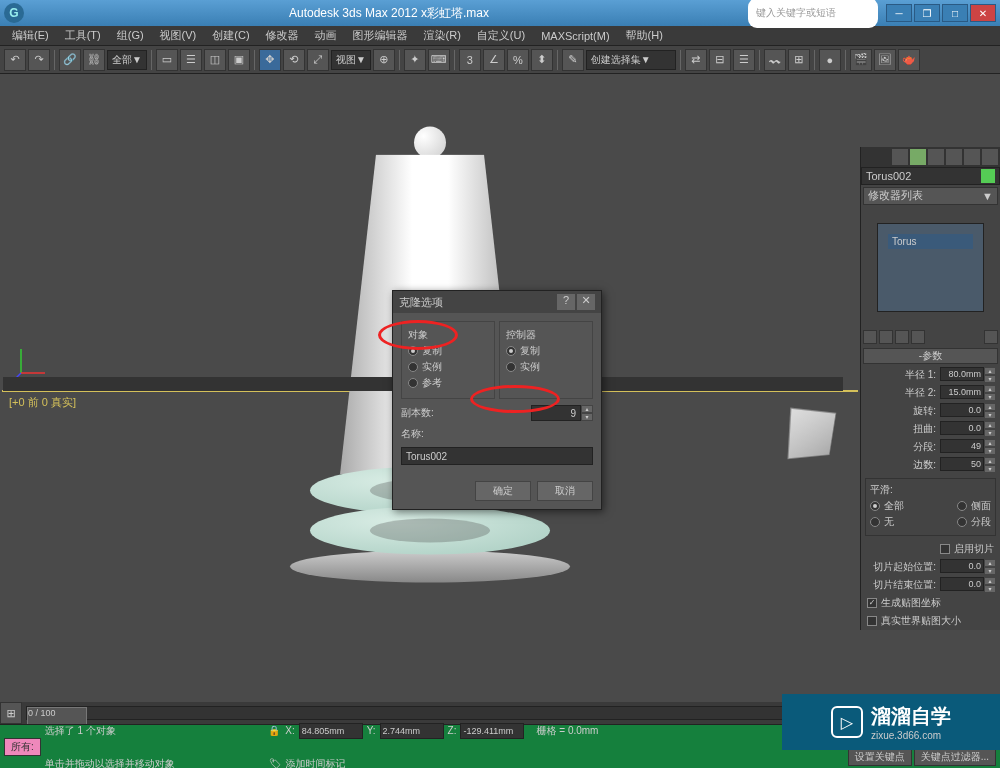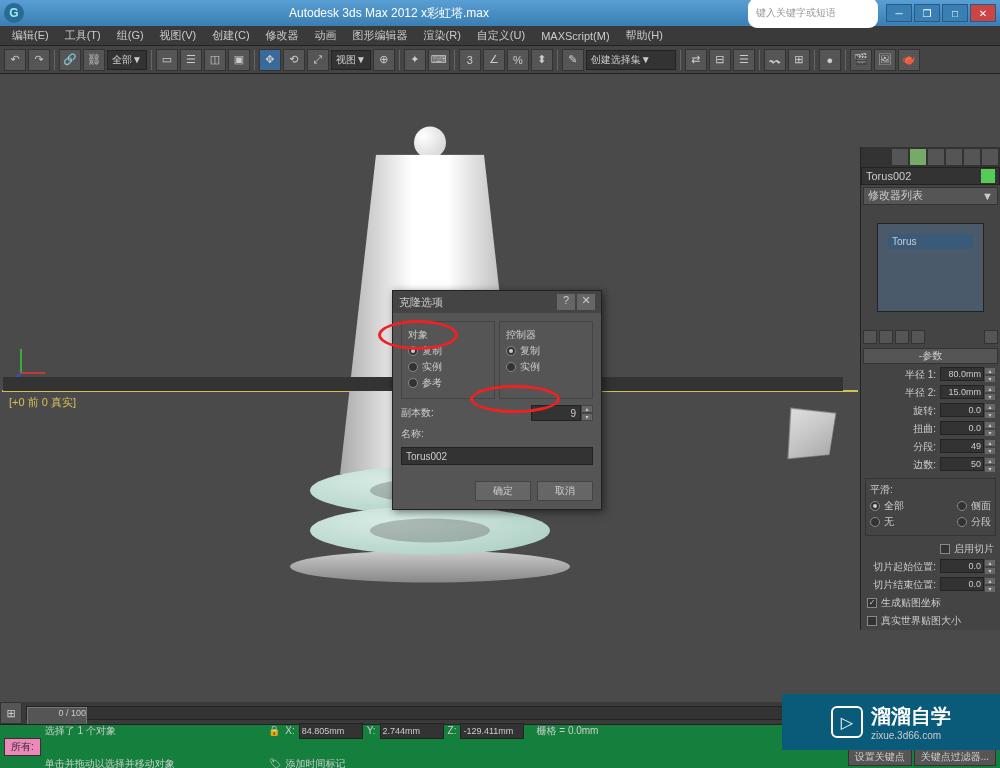--- a/index.html
+++ b/index.html
@@ -87,21 +87,21 @@
 .param-row { display: flex; align-items: center; padding: 1px 4px; font-size: 10px; }
 .param-label { flex: 1; text-align: right; padding-right: 4px; }
 .param-spinner { display: flex; }
 .param-input { width: 44px; height: 14px; background: #333; border: 1px solid #222; color: #ccc; text-align: right; padding: 0 2px; font-size: 9px; }
 .check-row { display: flex; align-items: center; gap: 4px; padding: 2px 6px; font-size: 10px; }
 .checkbox { width: 10px; height: 10px; border: 1px solid #888; background: #333; display: inline-flex; align-items: center; justify-content: center; font-size: 8px; }
 
 
 .timeline { position: absolute; bottom: 44px; left: 0; right: 0; height: 22px; background: #3a3a3a; display: flex; align-items: center; }
 .time-slider { flex: 1; height: 14px; background: #333; border: 1px solid #222; margin: 0 4px; position: relative; }
-.time-marker { position: absolute; left: 0; width: 60px; height: 26px; background: #555; border: 1px solid #777; font-size: 9px; text-align: right; }
+.time-marker { position: absolute; left: 0; width: 60px; height: 26px; background: #555; border: 1px solid #777; font-size: 9px; text-align: left; }
 .statusbar { position: absolute; bottom: 0; left: 0; right: 0; height: 44px; background: #15803d; border-top: 1px solid #222; display: flex; align-items: center; padding: 0 4px; font-size: 10px; gap: 4px; }
 .status-btn { height: 18px; background: #555; border: 1px solid #333; padding: 0 6px; display: flex; align-items: center; }
 .status-pink { background: #e8b; color: #333; }
 .coord-input { width: 64px; height: 16px; background: #333; border: 1px solid #222; color: #ccc; padding: 0 2px; font-size: 9px; }
 
 
 .watermark { position: absolute; bottom: 18px; right: 0; width: 218px; height: 56px; background: #0a5a7a; display: flex; align-items: center; justify-content: center; gap: 8px; }
 .wm-logo { width: 32px; height: 32px; border: 2px solid #fff; border-radius: 6px; display: flex; align-items: center; justify-content: center; color: #fff; font-size: 16px; }
 .wm-text { color: #fff; font-size: 20px; font-weight: bold; }
 .wm-sub { color: #ccc; font-size: 10px; }

